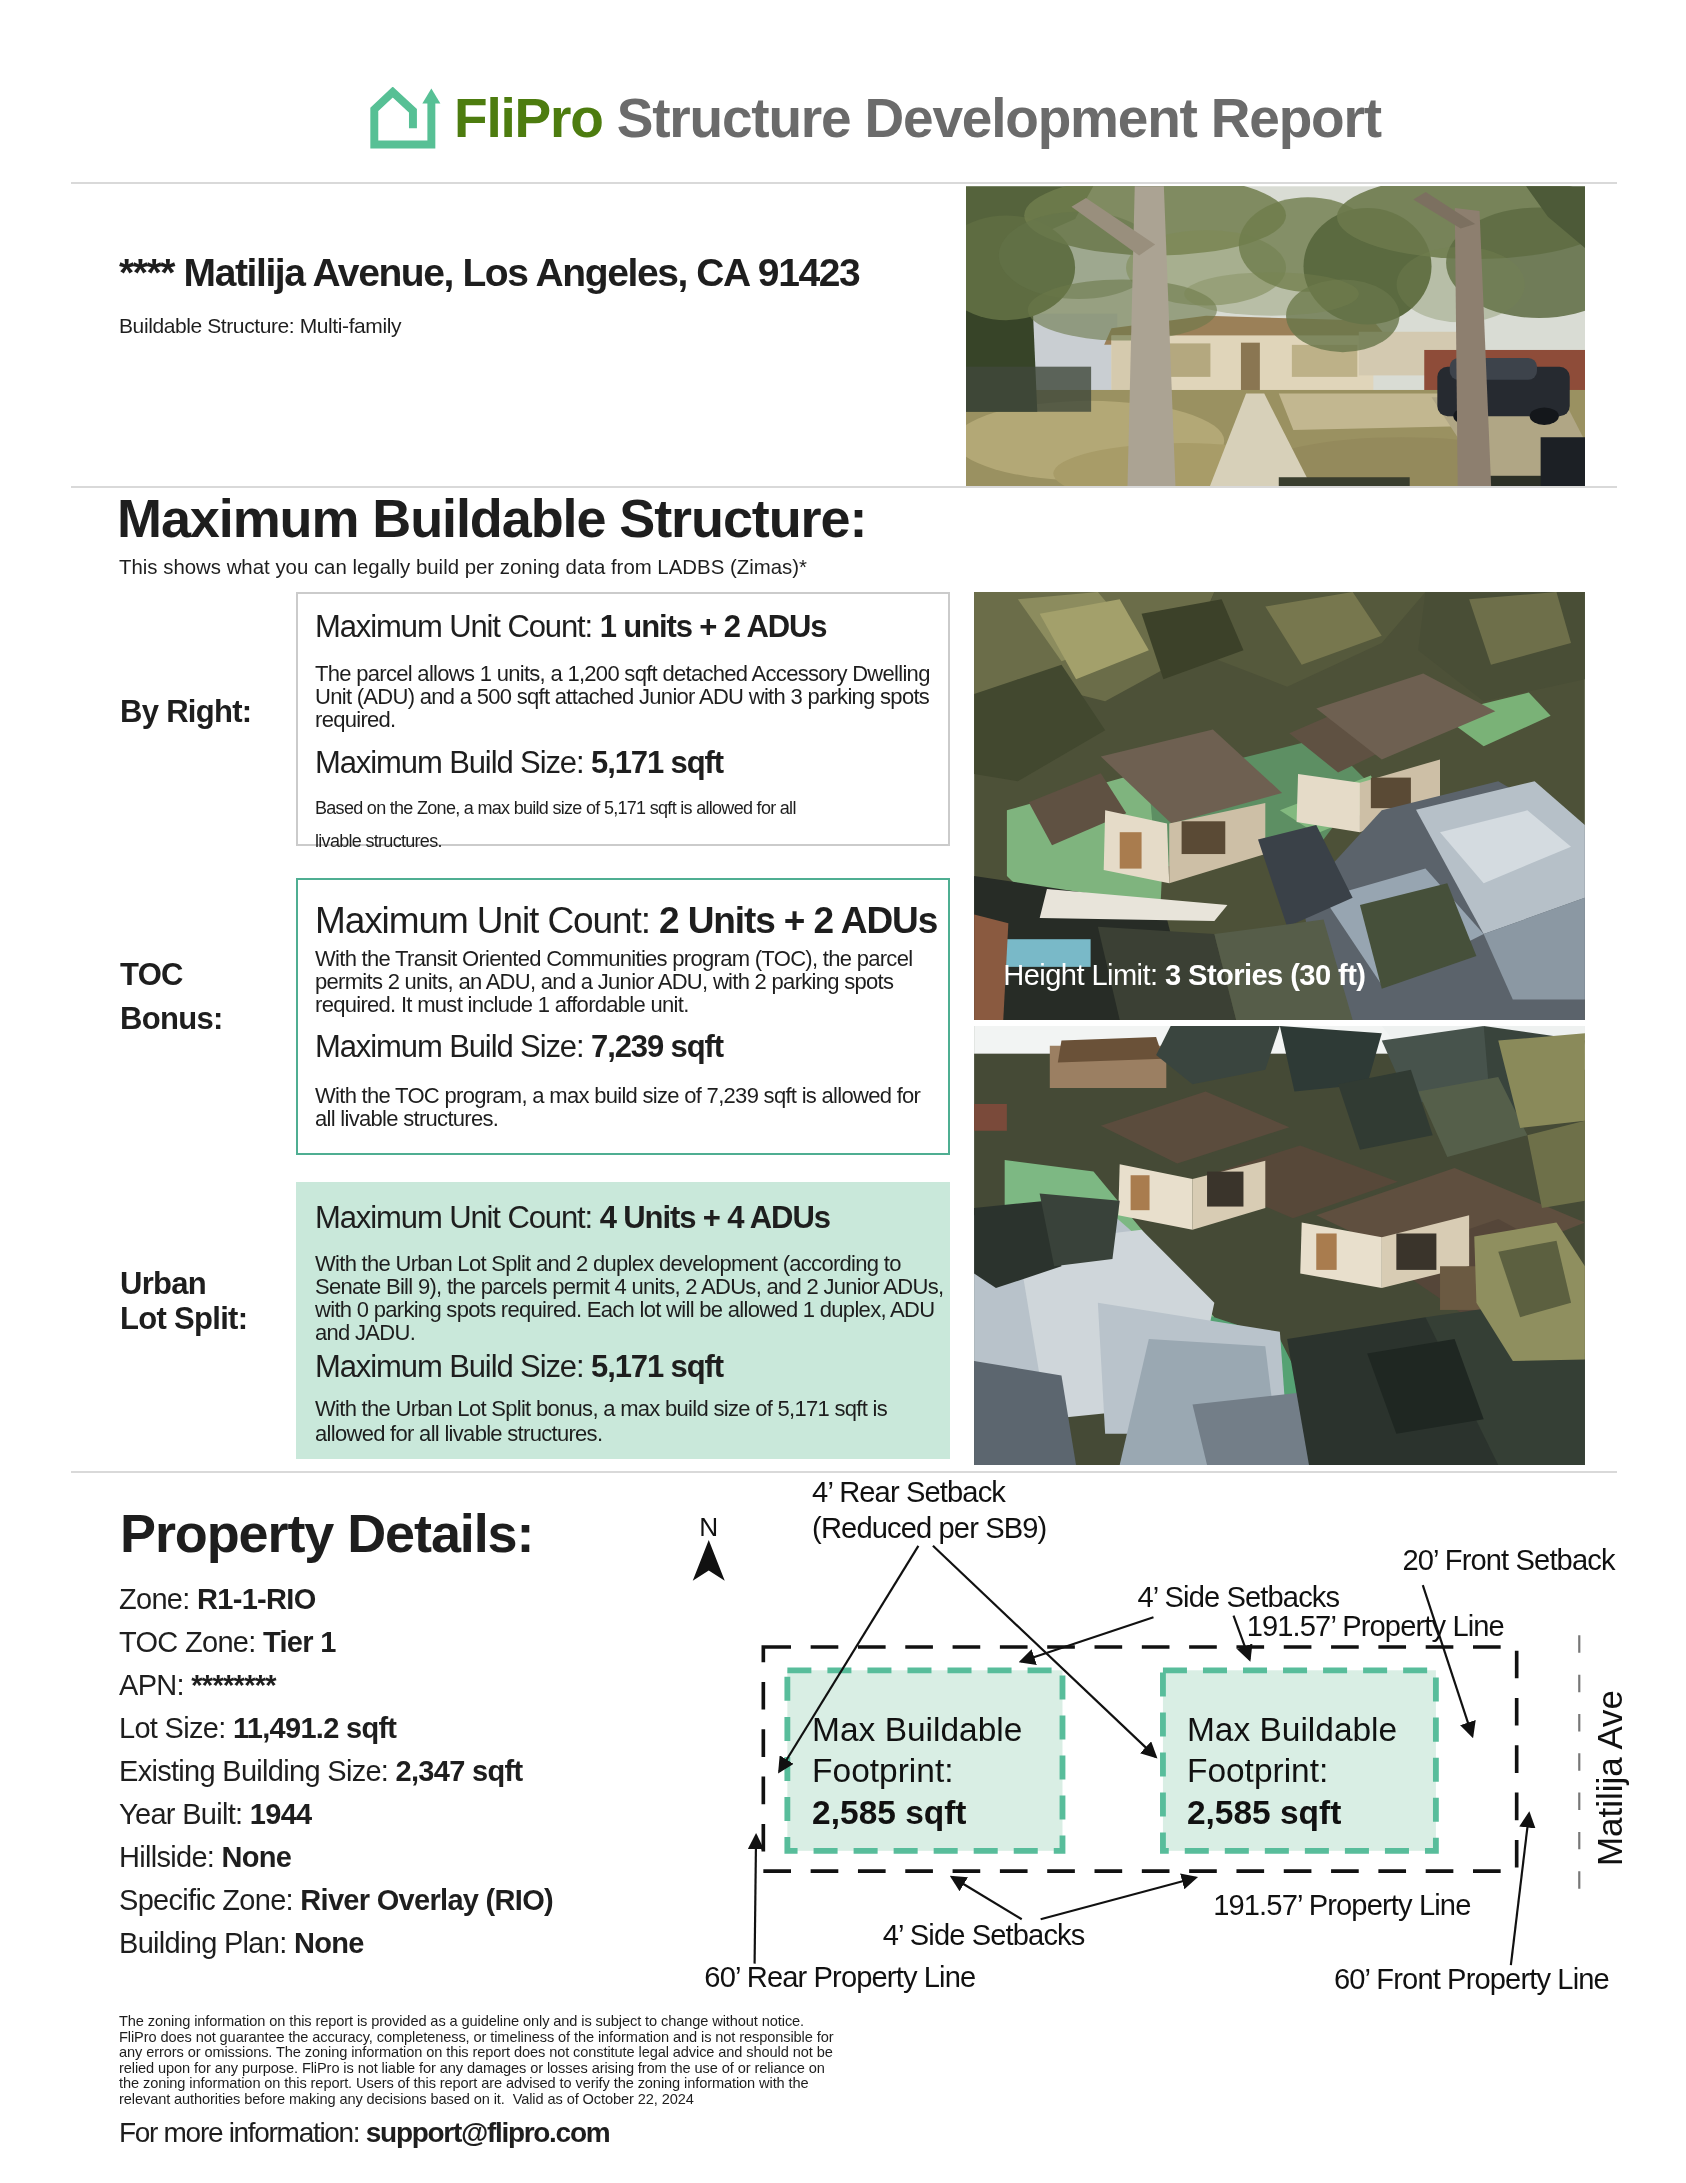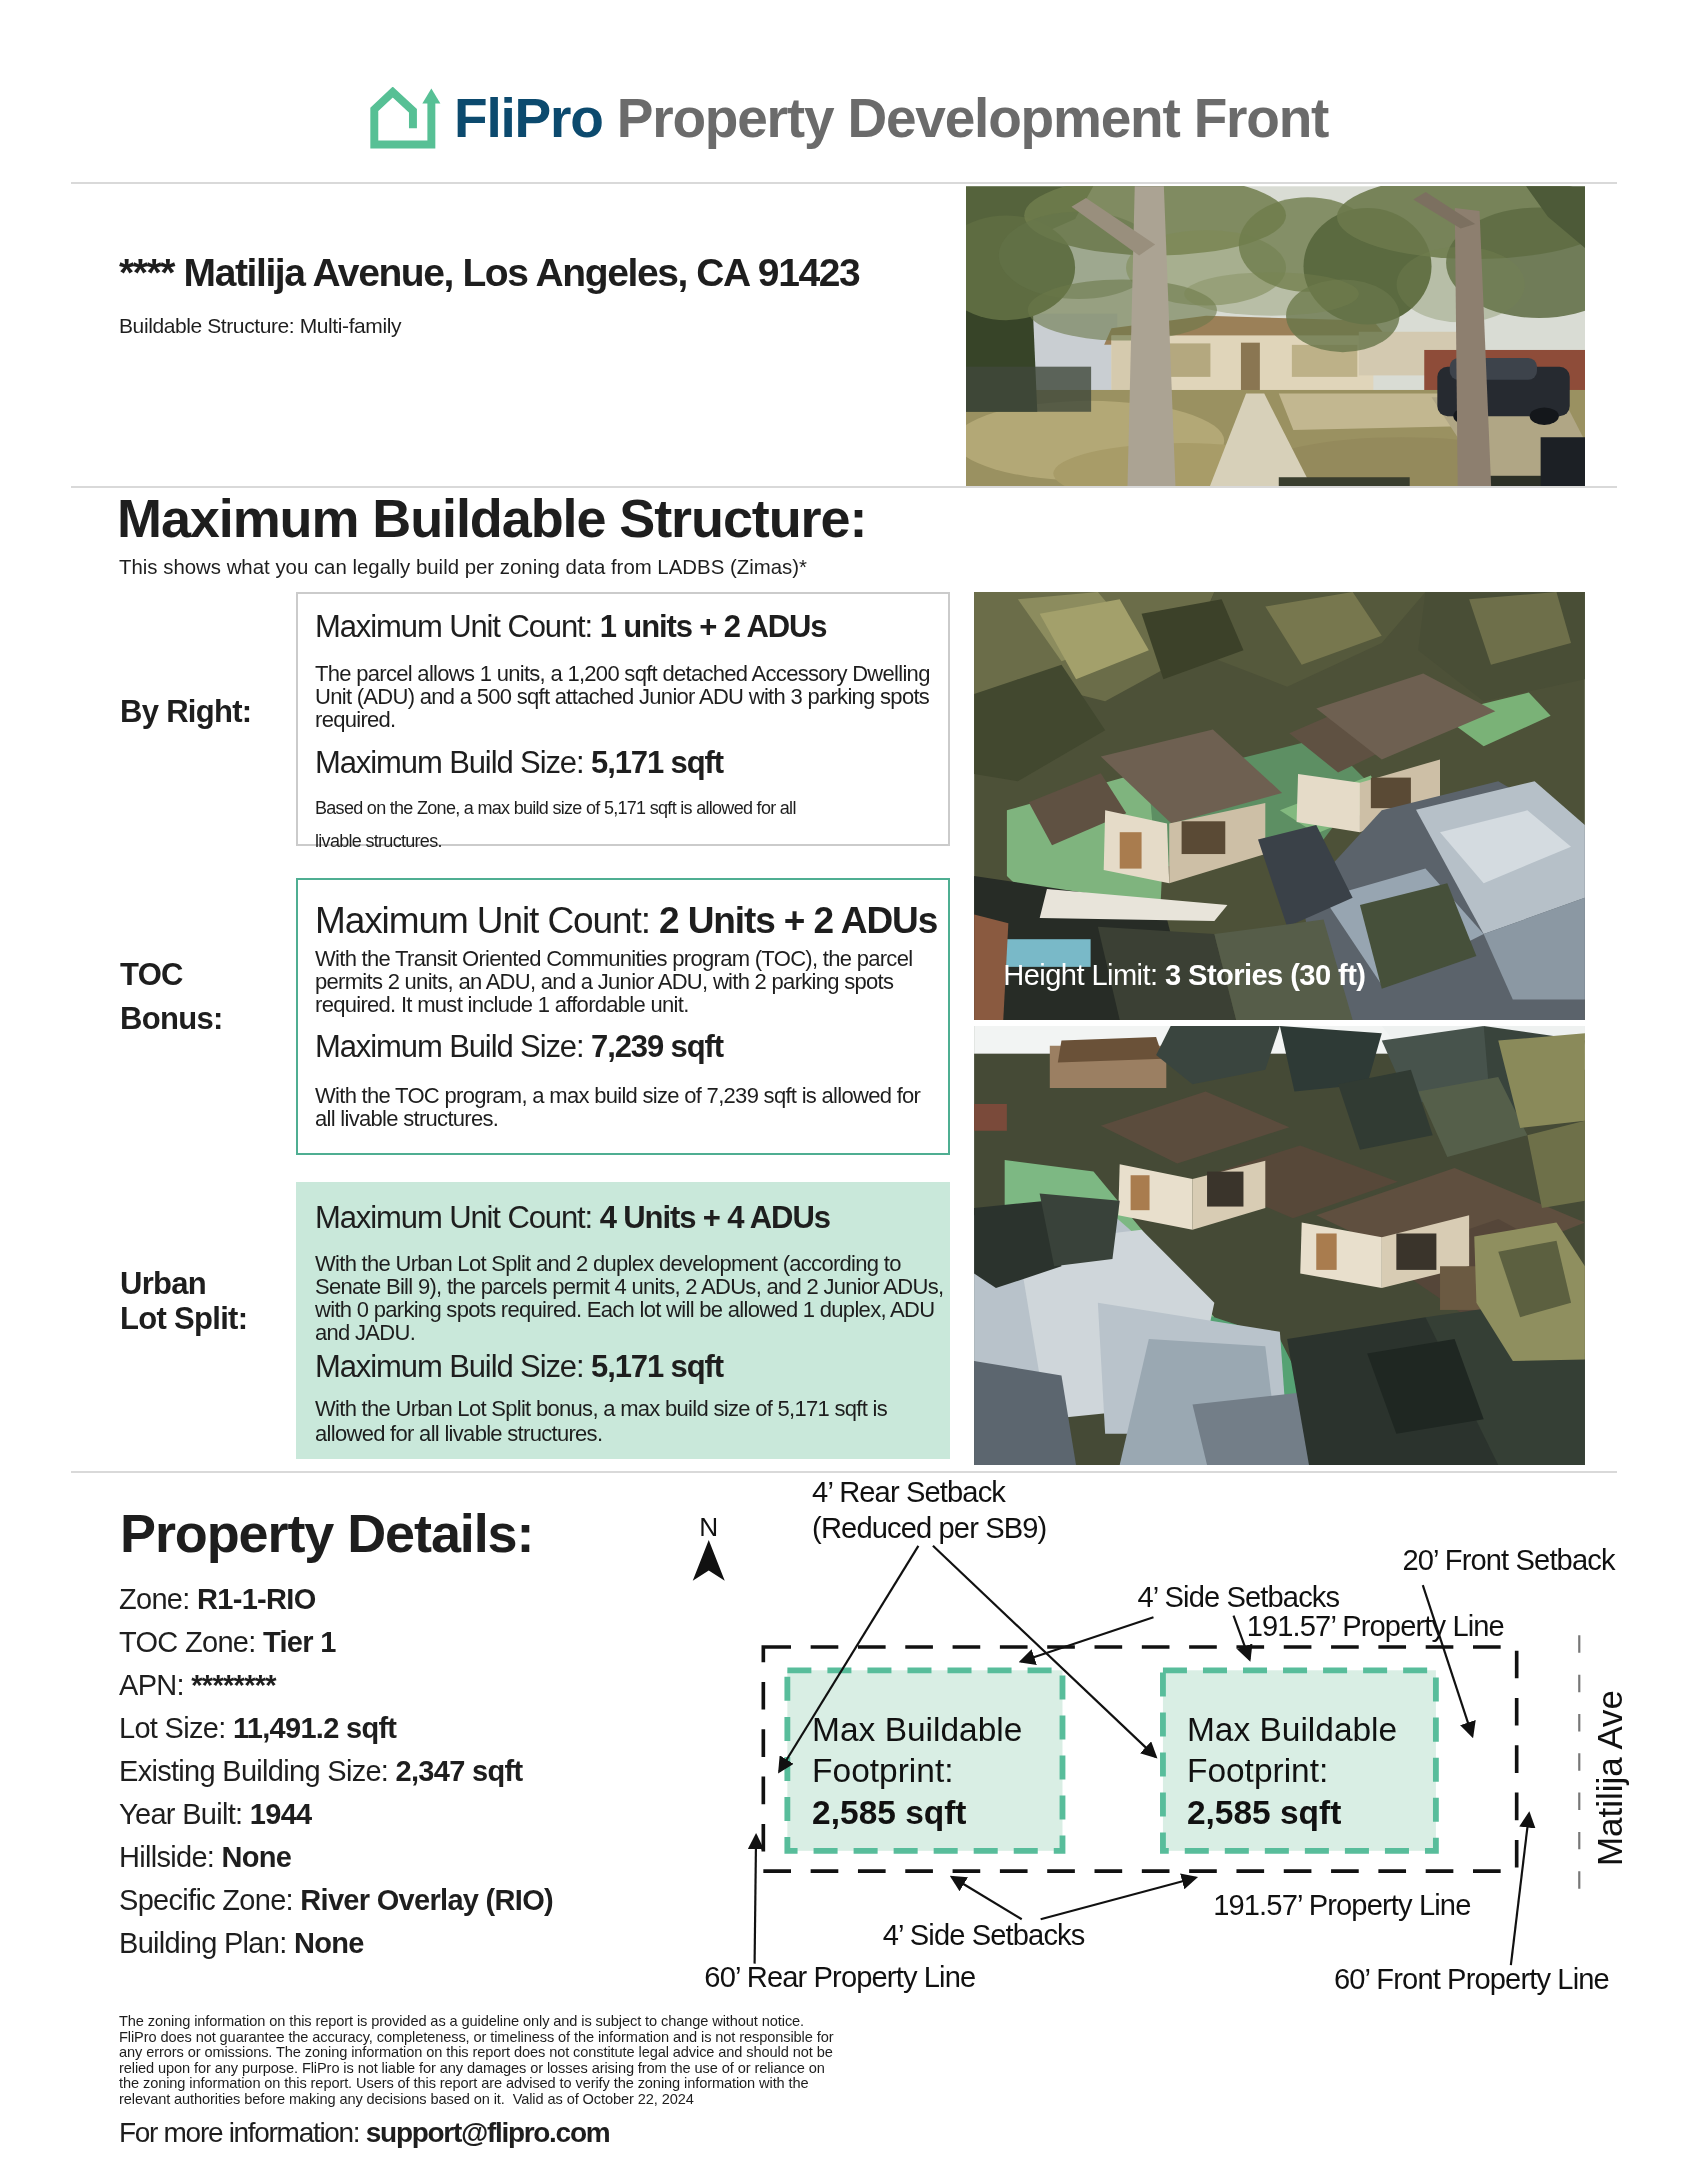--- a/index.html
+++ b/index.html
@@ -9,21 +9,21 @@
 b{font-weight:bold}
 </style>
 </head>
 <body>
 
 <svg class="abs" style="left:367px;top:87px" width="76" height="65" viewBox="0 0 104 90">
 <path d="M 63,57 L 63,33 L 35,7 L 9.5,31 L 9.5,79.5 L 88.5,79.5 L 88.5,22" fill="none" stroke="#57c095" stroke-width="11" stroke-linejoin="miter"></path>
 <polygon points="88.5,2 101,23 76,23" fill="#57c095"></polygon>
 </svg>
 
-<div class="abs" style="left:454px;top:91px;font-size:55px;font-weight:bold;letter-spacing:-1.2px"><span style="color:#0c4a6e">FliPro</span> <span style="color:#6b6b6b">Property Development Front</span></div>
+<div class="abs" style="left:454px;top:91px;font-size:55px;font-weight:bold;letter-spacing:-1.2px"><span style="color:#4d7c0f">FliPro</span> <span style="color:#6b6b6b">Structure Development Report</span></div>
 
 <div class="sep" style="top:182px"></div>
 
 <div class="abs" style="left:119px;top:253px;font-size:39px;font-weight:bold;letter-spacing:-1.4px">**** Matilija Avenue, Los Angeles, CA 91423</div>
 
 <div class="abs" style="left:119px;top:315px;font-size:21px;letter-spacing:-0.4px">Buildable Structure: Multi-family</div>
 
 <svg class="abs" style="left:966px;top:186px" width="619" height="301" viewBox="0 0 851 413">
 <rect width="851" height="413" fill="#d9dcd4"></rect>
 

